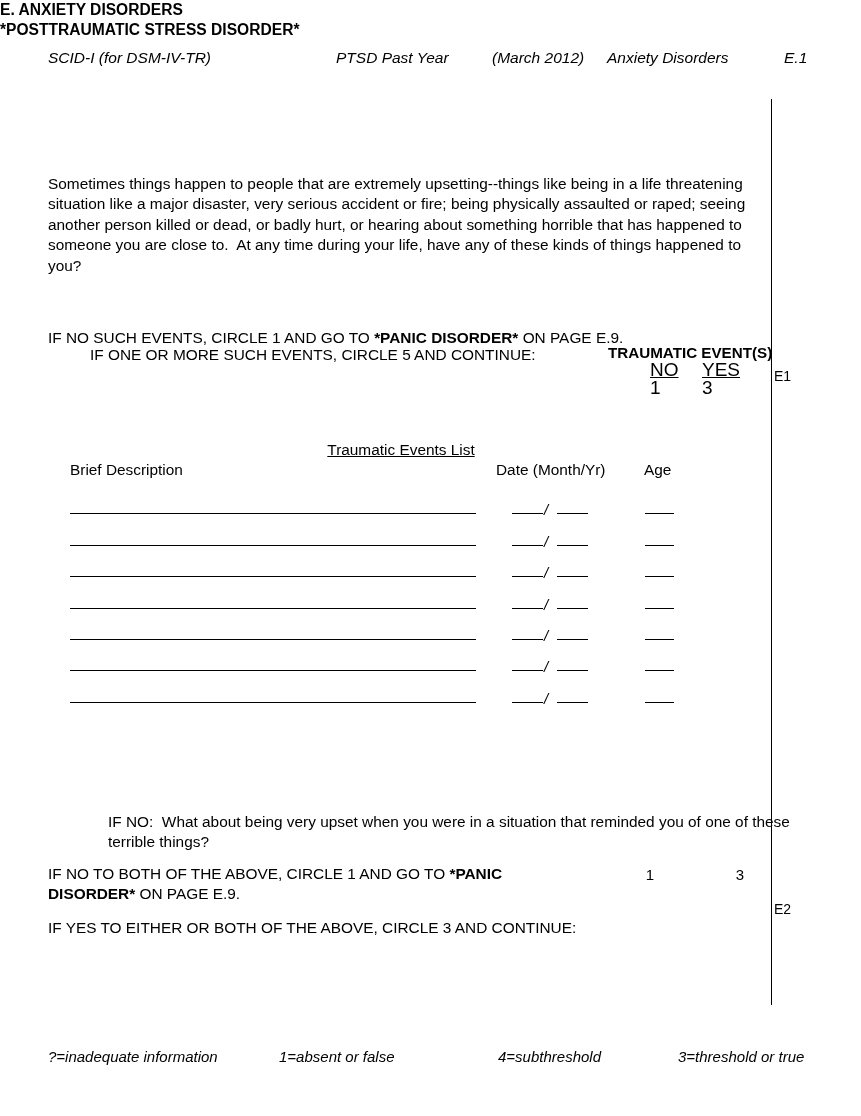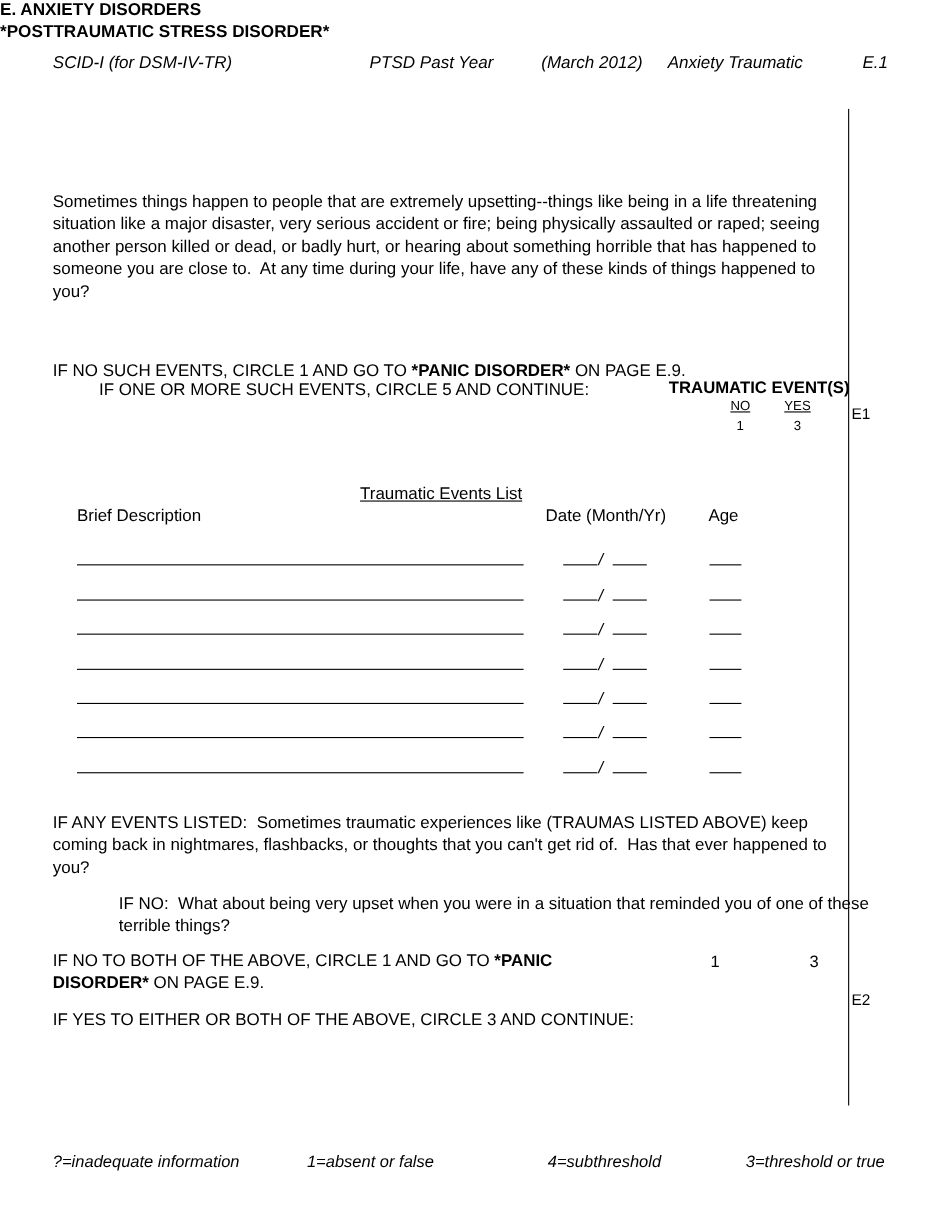--- a/index.html
+++ b/index.html
@@ -95,22 +95,22 @@
     font-size: 15.2px; font-weight: bold;
     line-height: 19px; white-space: nowrap;
   }
   .score-cols {
     position: absolute;
     left: 608px; top: 361px;
     width: 160px; height: 42px;
   }
   .score-cols .col {
     position: absolute; top: 0;
-    width: 46px; text-align: center;
-    font-size: 12px; line-height: 17px;
+    width: 46px; text-align: left;
+    font-size: 19px; line-height: 17px;
   }
   .score-cols .col-no  { left: 42px; }
   .score-cols .col-yes { left: 94px; }
   .score-cols .lbl { text-decoration: underline; display: block; }
   .score-cols .val { display: block; margin-top: 1px; }
 
   
   .e2-scores {
     position: absolute;
     left: 608px; top: 865px;
@@ -226,21 +226,21 @@
 </style>
 </head>
 <body>
 
 <div class="page">
 
   <div class="doc-header">
     <span class="hdr-instrument">SCID-I (for DSM-IV-TR)</span>
     <span class="hdr-module">PTSD Past Year</span>
     <span class="hdr-date">(March 2012)</span>
-    <span class="hdr-section">Anxiety Traumatic</span>
+    <span class="hdr-section">Anxiety Disorders</span>
     <span class="hdr-page">E.1</span>
   </div>
 
   <div class="score-rule"></div>
   <div class="score-marker marker-e1">E1</div>
   <div class="score-marker marker-e2">E2</div>
 
   <div class="title-module">E.  ANXIETY DISORDERS</div>
   <div class="title-disorder">*POSTTRAUMATIC STRESS DISORDER*</div>
 
@@ -334,21 +334,20 @@
       <div class="date-group">
         <div class="date-mm"></div>
         <div class="date-slash">/</div>
         <div class="date-yy"></div>
       </div>
       <div class="line-age"></div>
     </div>
 
   </div>
 
-  <div class="blk reexp-question">IF ANY EVENTS LISTED:  Sometimes traumatic experiences like (TRAUMAS LISTED ABOVE) keep coming back in nightmares, flashbacks, or thoughts that you can't get rid of.  Has that ever happened to you?</div>
   <div class="blk reexp-ifno">IF NO:  What about being very upset when you were in a situation that reminded you of one of these terrible things?</div>
 
   <div class="blk route-c"><span>IF NO TO BOTH OF THE ABOVE, CIRCLE 1 AND GO TO </span><span class="bold">*PANIC DISORDER*</span><span> ON PAGE E.9.</span></div>
   <div class="e2-scores">
     <div class="col col-no">1</div>
     <div class="col col-yes">3</div>
   </div>
   <div class="blk route-d">IF YES TO EITHER OR BOTH OF THE ABOVE, CIRCLE 3 AND CONTINUE:</div>
 
   <div class="footer">

